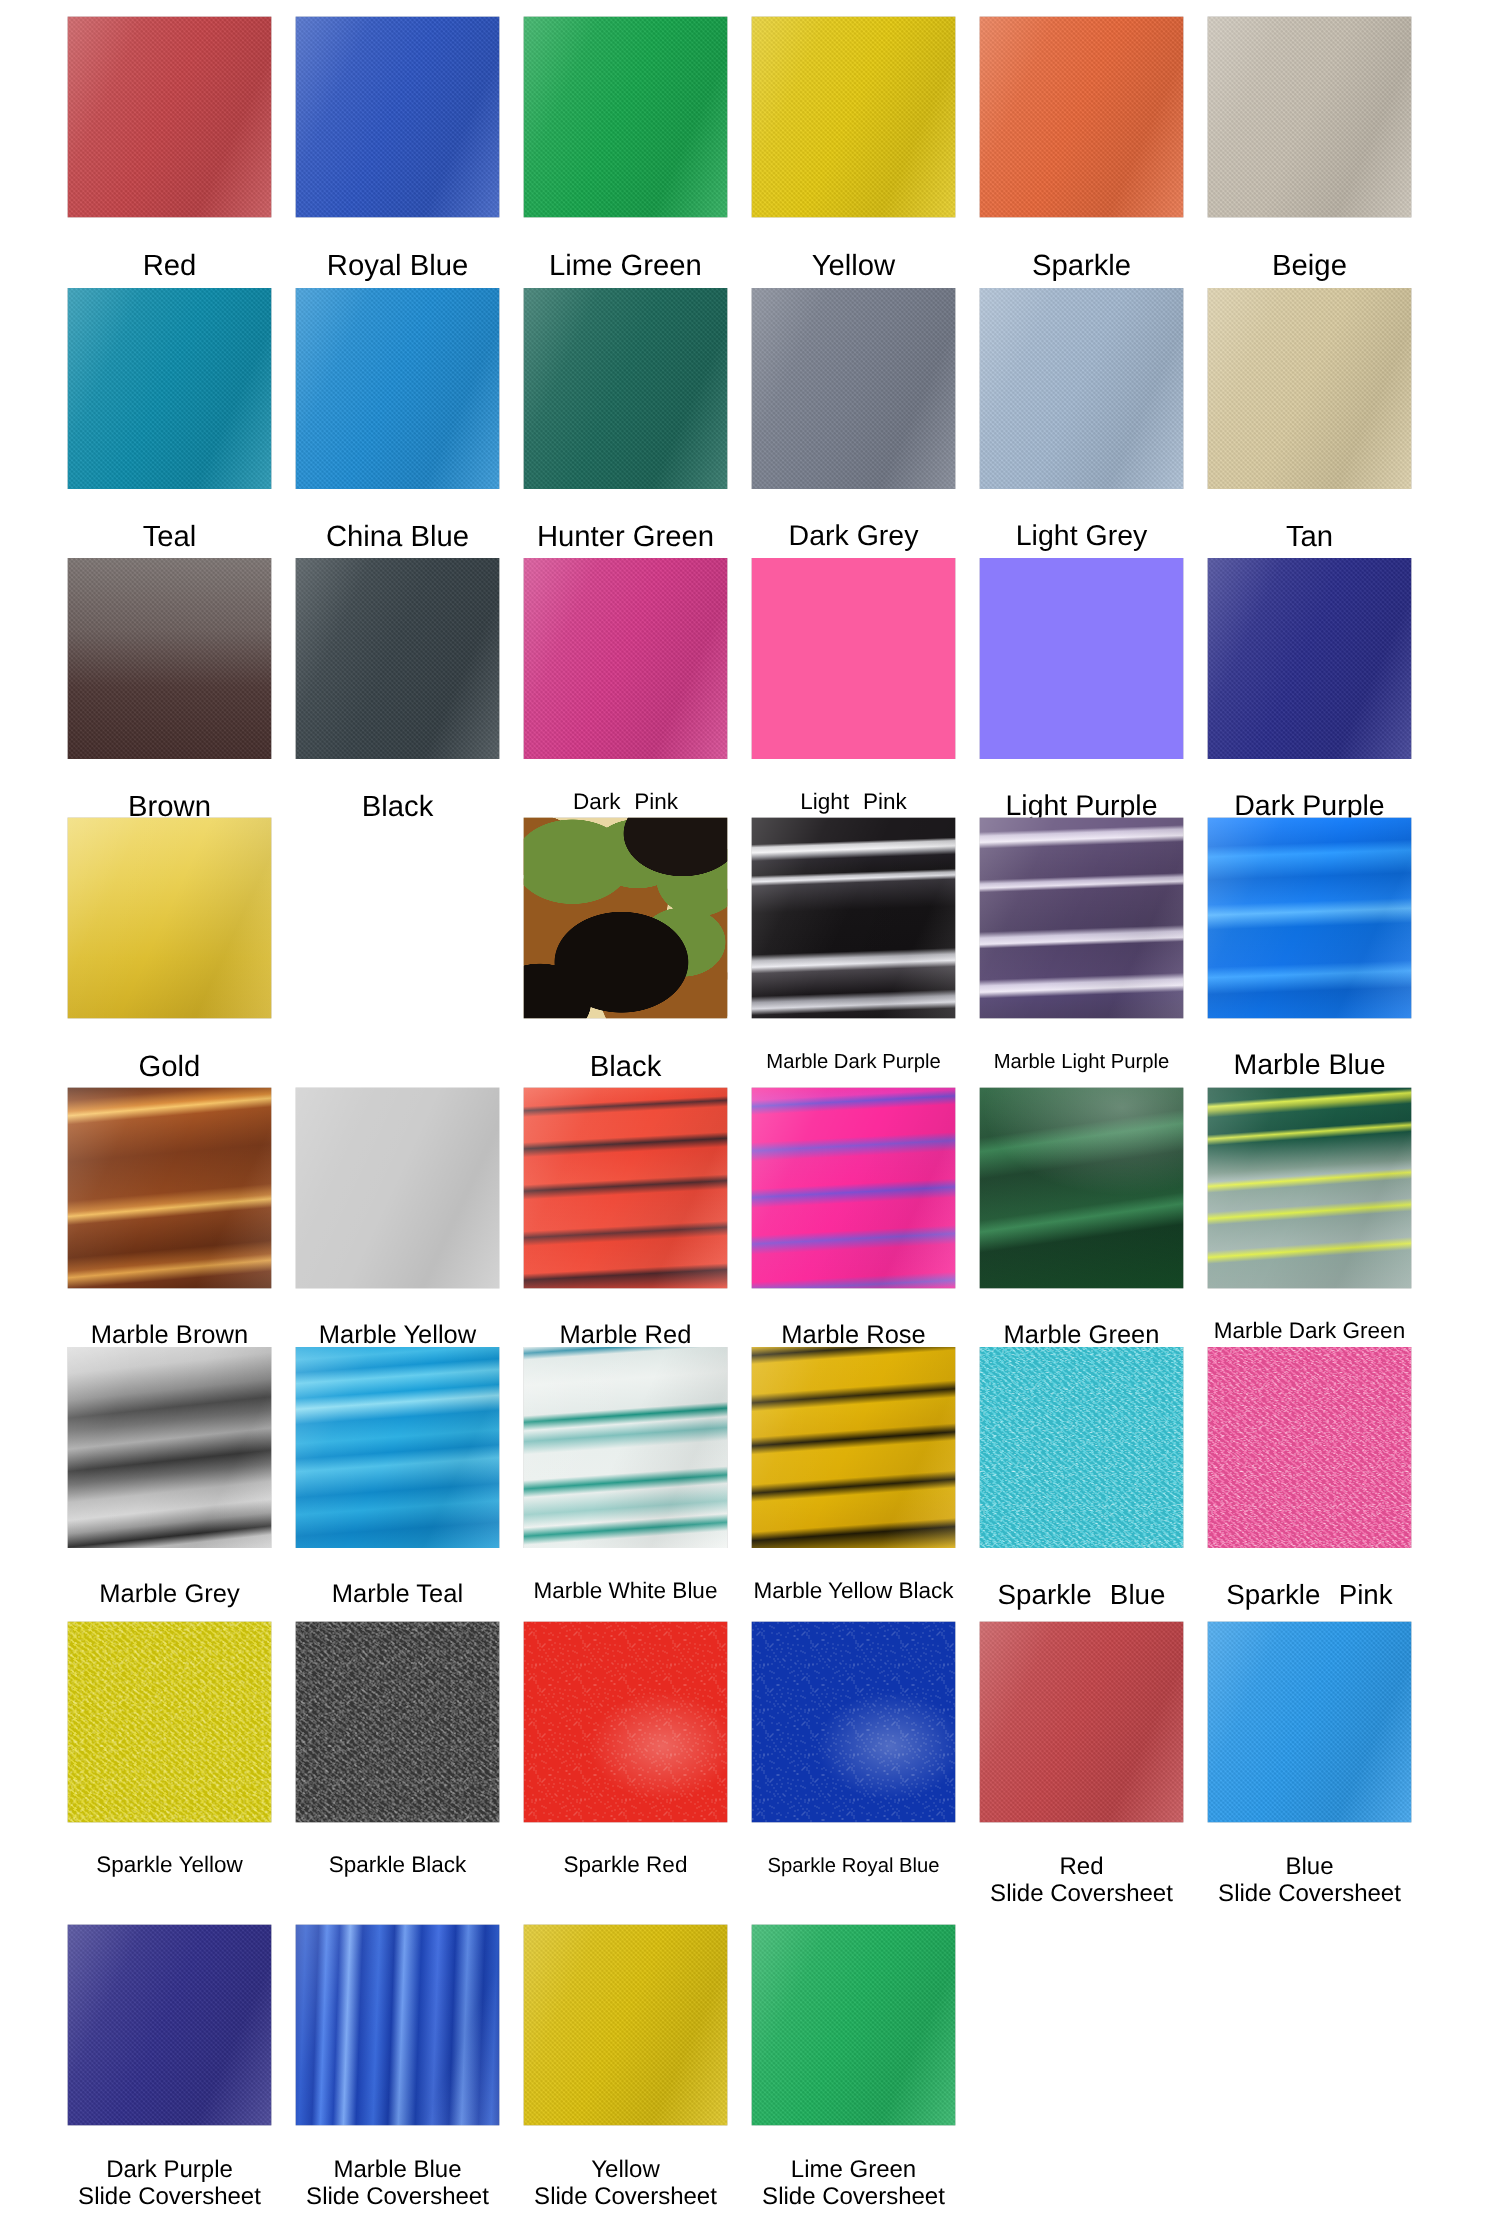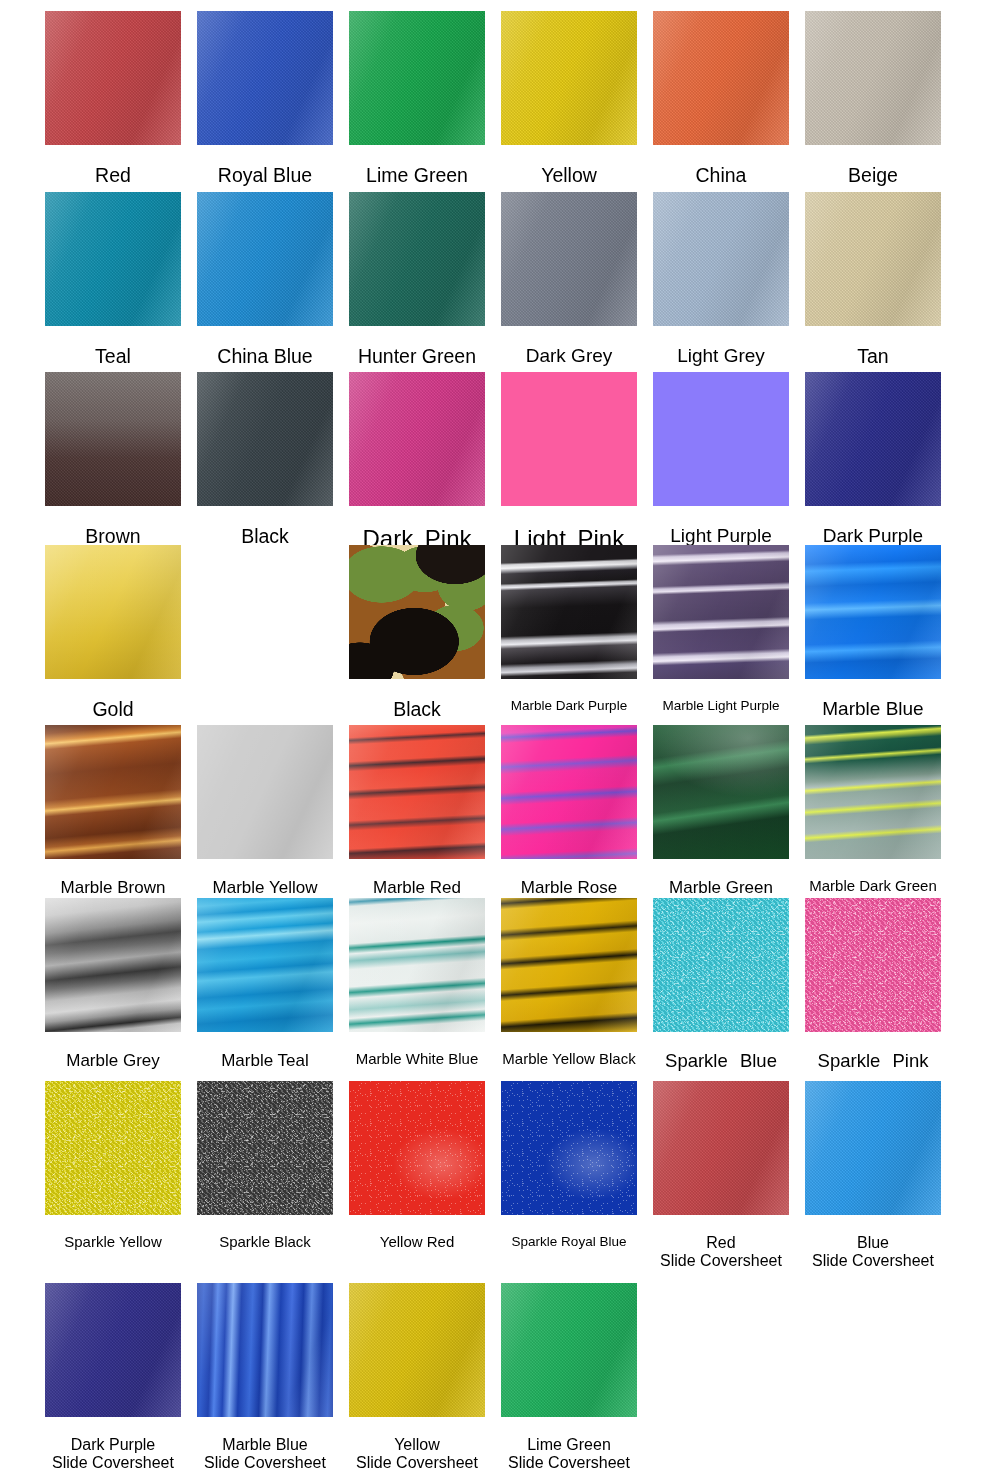--- a/index.html
+++ b/index.html
@@ -39,33 +39,32 @@
 
   .swatch-chip .tex {
     position: absolute;
     top: 0; left: 0; right: 0; bottom: 0;
   }
 
   .swatch-label {
     display: block;
     text-align: center;
     line-height: 1.13;
-    padding-top: 7px;
+    padding-top: 21px;
     white-space: pre-line;
     letter-spacing: 0px;
-    margin-top: 12px;
   }
 
   .lbl-xl   { font-size: 19.5px; }
   .lbl-lg   { font-size: 19px; }
   .lbl-md   { font-size: 17px; }
   .lbl-sm   { font-size: 15px; }
   .lbl-xs   { font-size: 13.5px; }
   .lbl-sp   { font-size: 18.5px; word-spacing: 7px; }
-  .lbl-sp2  { font-size: 24px; word-spacing: 5px; }
+  .lbl-sp2  { font-size: 15px; word-spacing: 5px; }
   .lbl-two  { font-size: 16px; }
 
   
   .sheen::after {
     content: "";
     position: absolute; inset: 0;
     background:
       linear-gradient(115deg,
         rgba(255,255,255,0.22) 0%,
         rgba(255,255,255,0.05) 26%,
@@ -125,21 +124,21 @@
     <div class="swatch-cell" style="left: 493px; top: 11px;">
       <div class="swatch-chip">
         <span class="tex weave sheen" style="background:#e8cd12;"></span>
       </div>
       <span class="swatch-label lbl-xl">Yellow</span>
     </div>
     <div class="swatch-cell" style="left: 645px; top: 11px;">
       <div class="swatch-chip">
         <span class="tex weave sheen" style="background:#ec6a3c;"></span>
       </div>
-      <span class="swatch-label lbl-xl">China</span>
+      <span class="swatch-label lbl-xl">Sparkle</span>
     </div>
     <div class="swatch-cell" style="left: 37px; top: 192px;">
       <div class="swatch-chip">
         <span class="tex weave sheen" style="background:#0e8fae;"></span>
       </div>
       <span class="swatch-label lbl-xl">Teal</span>
     </div>
     <div class="swatch-cell" style="left: 797px; top: 11px;">
       <div class="swatch-chip">
         <span class="tex weave sheen" style="background:#cbc3b5;"></span>
@@ -325,21 +324,21 @@
       <div class="swatch-chip">
         <span class="tex grain" style="background:#3b3b3b;"></span>
       </div>
       <span class="swatch-label lbl-sm">Sparkle Black</span>
     </div>
     <div class="swatch-cell" style="left: 341px; top: 1081px;">
       <div class="swatch-chip">
         <span class="tex " style="background:#e72a21;"></span>
         <span class="tex " style="background:radial-gradient(ellipse 60% 45% at 68% 62%, rgba(255,255,255,0.28), rgba(255,255,255,0) 60%),repeating-conic-gradient(from 20deg at 30% 40%, rgba(255,255,255,0.35) 0 0.4deg, rgba(255,255,255,0) 0.4deg 9deg);background-size:auto, 30px 30px;"></span>
       </div>
-      <span class="swatch-label lbl-sm">Yellow Red</span>
+      <span class="swatch-label lbl-sm">Sparkle Red</span>
     </div>
     <div class="swatch-cell" style="left: 493px; top: 1081px;">
       <div class="swatch-chip">
         <span class="tex " style="background:#0f35ad;"></span>
         <span class="tex " style="background:radial-gradient(ellipse 60% 45% at 68% 62%, rgba(255,255,255,0.28), rgba(255,255,255,0) 60%),repeating-conic-gradient(from 20deg at 30% 40%, rgba(255,255,255,0.35) 0 0.4deg, rgba(255,255,255,0) 0.4deg 9deg);background-size:auto, 30px 30px;"></span>
       </div>
       <span class="swatch-label lbl-xs">Sparkle Royal Blue</span>
     </div>
     <div class="swatch-cell" style="left: 645px; top: 1081px;">
       <div class="swatch-chip">

